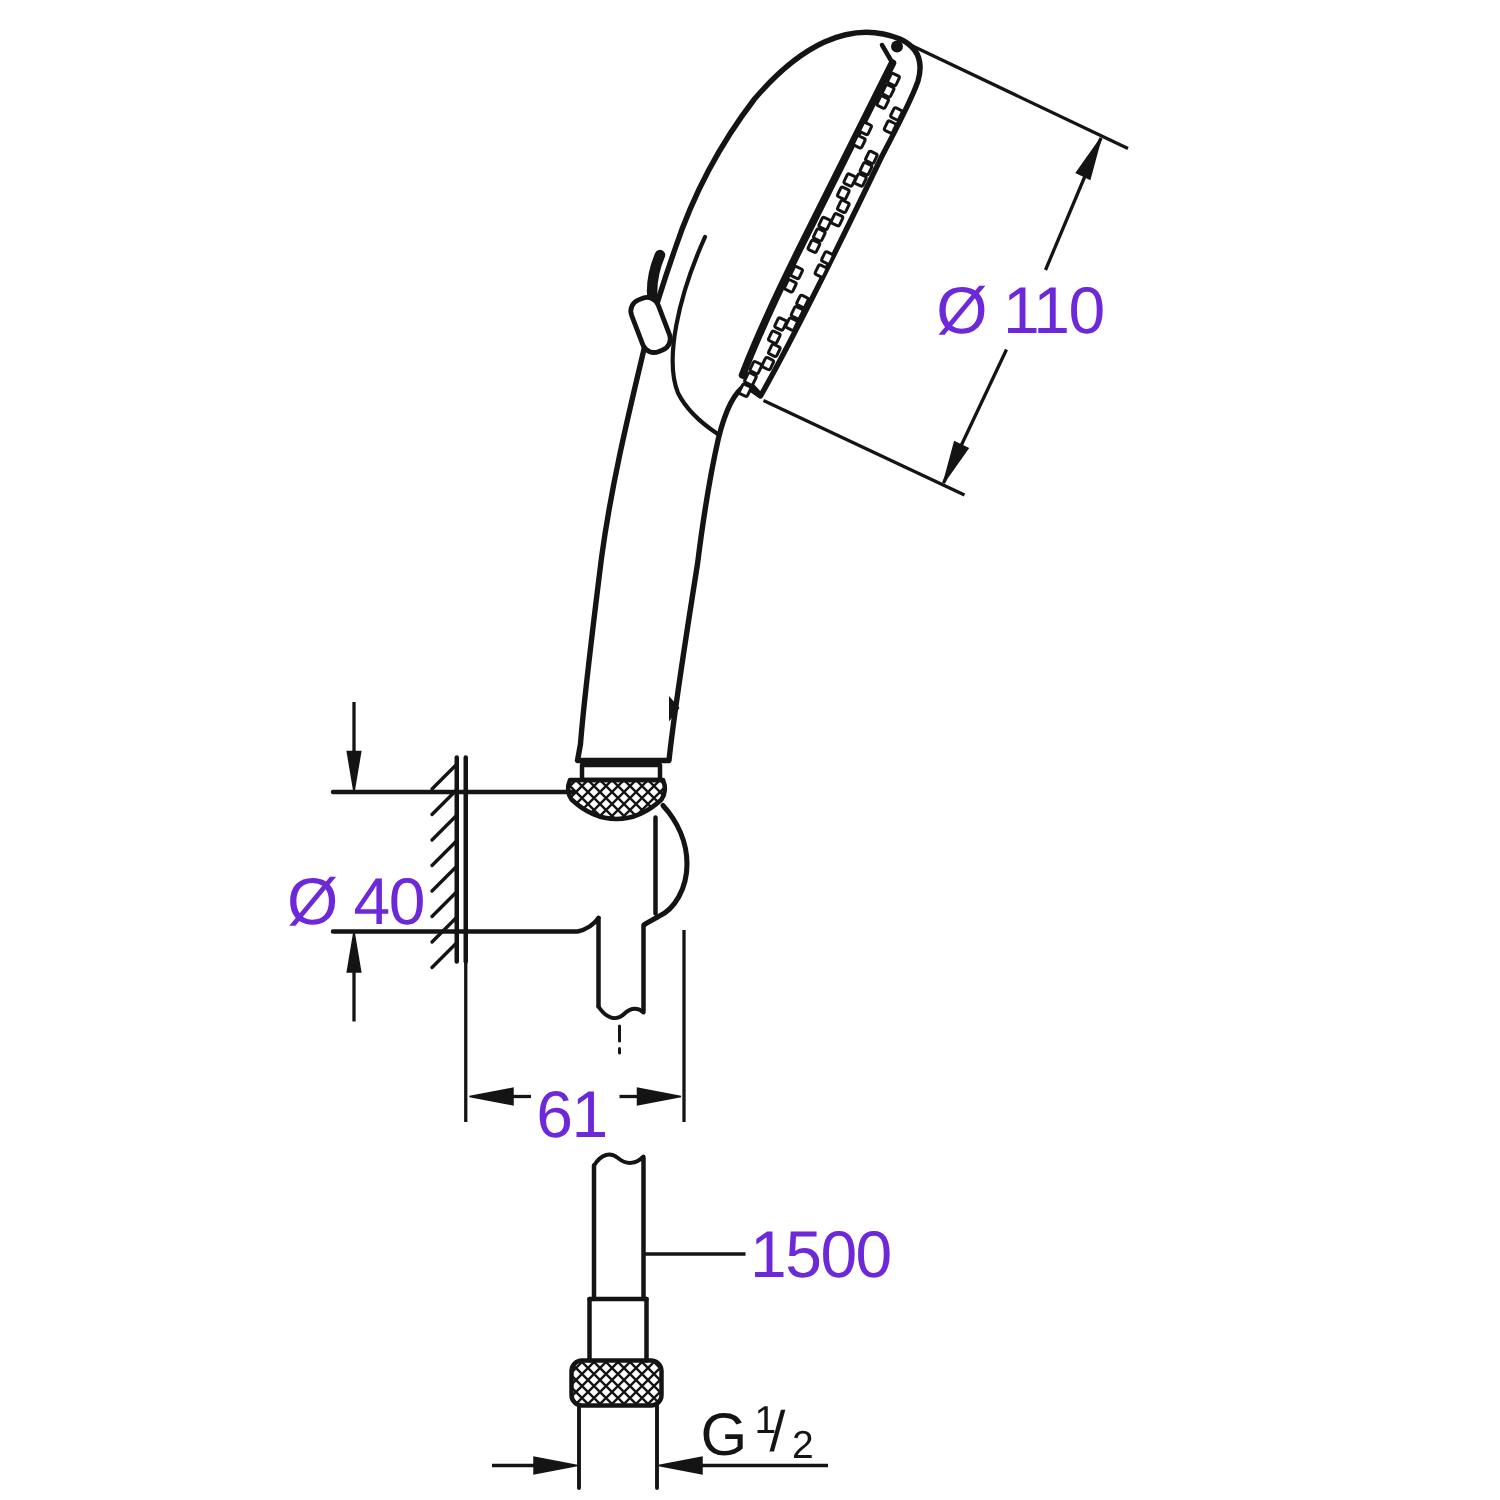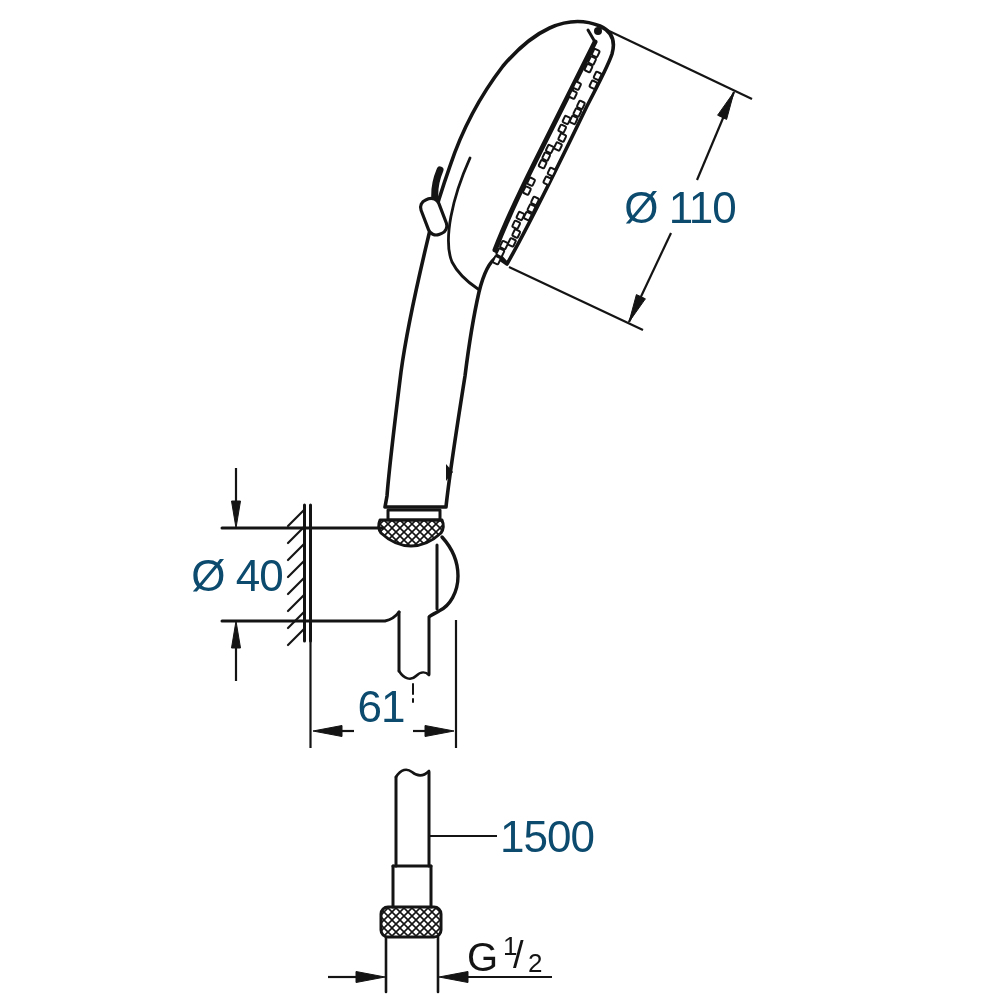--- a/index.html
+++ b/index.html
@@ -3,21 +3,21 @@
 <meta charset="utf-8">
 <style>
   html,body{margin:0;padding:0;background:#fff;}
   #stage{
     position:relative;width:1000px;height:1000px;background:#fff;overflow:hidden;
     font-family:"Liberation Sans", sans-serif;color:#141414;
   }
   #stage svg{position:absolute;left:0;top:0;}
   .dim-label{
     position:absolute;font-size:44px;line-height:1;letter-spacing:-1px;
-    color:#0c4a6e;white-space:nowrap;
+    color:#6d28d9;white-space:nowrap;
   }
   .centered{text-align:center;}
   .thread-part{position:absolute;line-height:1;color:#141414;}
 </style>
 </head>
 <body>
 
 <div id="stage">
 
   <svg id="drawing" width="1000" height="1000" viewBox="0 0 1000 1000">
@@ -173,23 +173,23 @@
     <g stroke="#141414" fill="#141414">
       <line x1="328" y1="977" x2="357" y2="977" stroke-width="2.2" fill="none"></line>
       <polygon points="385,977 356,971.5 356,982.5"></polygon>
       <polygon points="439,977 468,971.5 468,982.5"></polygon>
       <line x1="468" y1="977" x2="552" y2="977" stroke-width="2.2" fill="none"></line>
     </g>
   </svg>
 
   <div class="dim-label centered" style="left:610px;top:186px;width:140px;">Ø 110</div>
 
-  <div class="dim-label centered" style="left:165px;top:554px;width:144px;">Ø 40</div>
+  <div class="dim-label centered" style="left:165px;top:580px;width:144px;">Ø 40</div>
 
-  <div class="dim-label centered" style="left:333px;top:685px;width:96px;">61</div>
+  <div class="dim-label centered" style="left:333px;top:722px;width:96px;">61</div>
 
   <div class="dim-label" style="left:500px;top:815px;">1500</div>
 
   <div>
     <span class="thread-part" style="left:467px;top:937px;font-size:40px;">G</span>
     <span class="thread-part" style="left:503px;top:933px;font-size:26px;">1</span>
     <span class="thread-part" style="left:513px;top:936px;font-size:38px;">/</span>
     <span class="thread-part" style="left:528px;top:950px;font-size:26px;">2</span>
   </div>
 </div>

